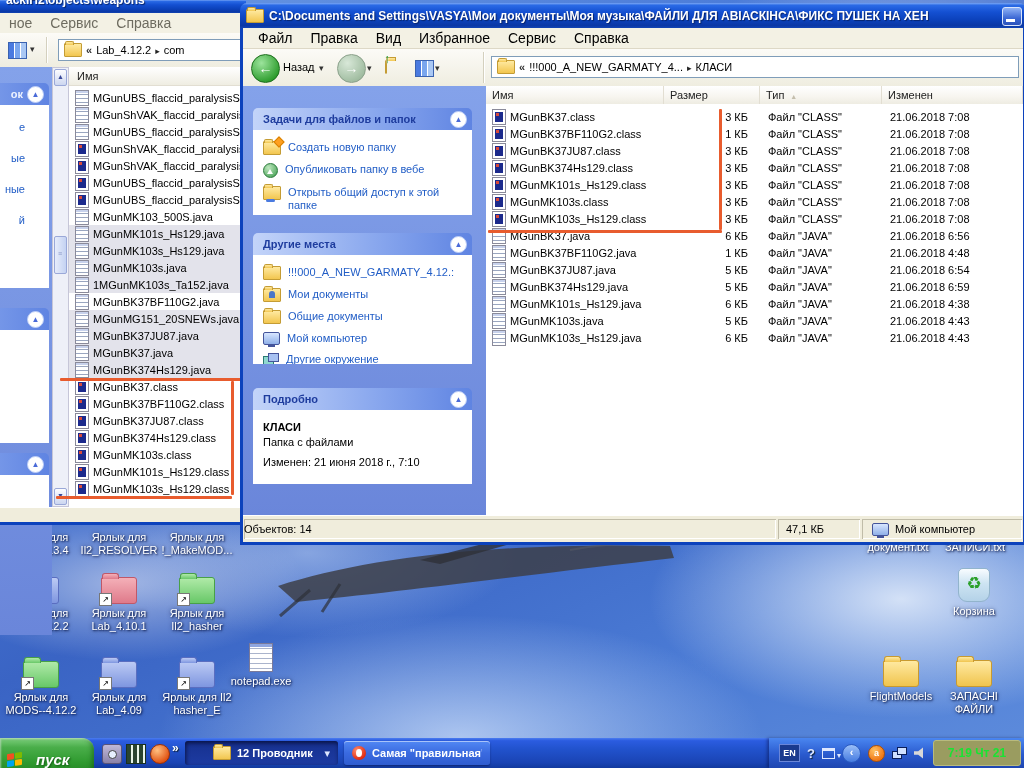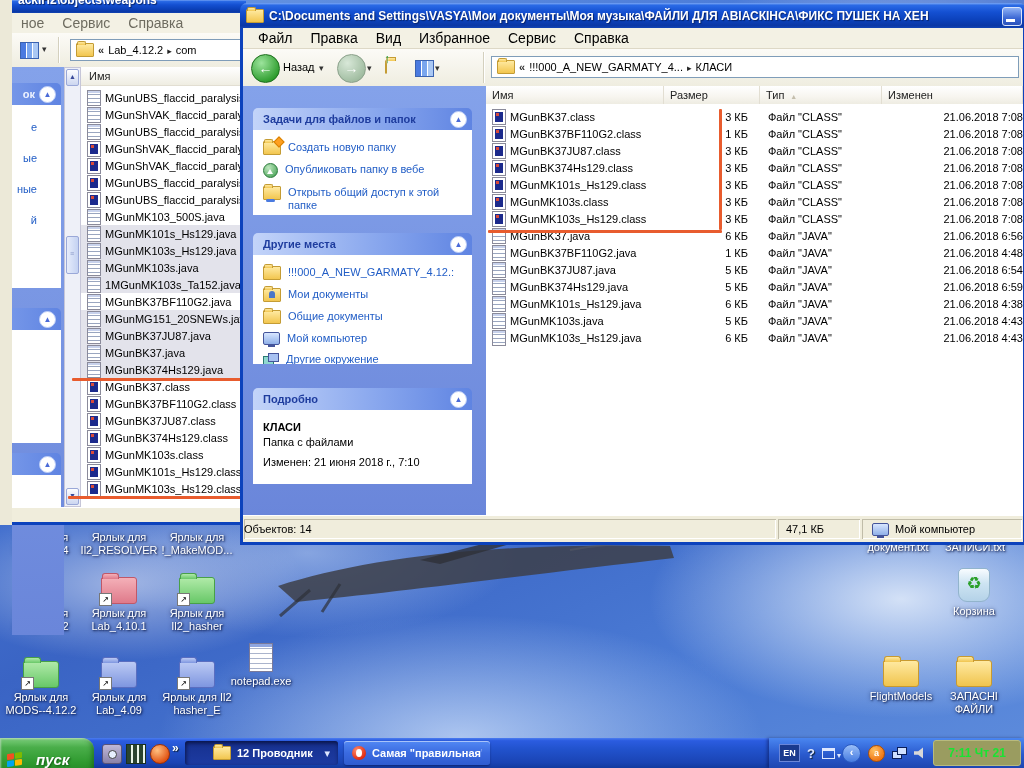--- a/index.html
+++ b/index.html
@@ -71,21 +71,21 @@
   .pbody{position:absolute;left:0;right:0;top:22px;bottom:0;background:#fff;overflow:hidden;padding-top:7px;}
   .plink{display:flex;align-items:flex-start;gap:7px;padding:4px 6px 4px 10px;color:#215dc6;line-height:13px;justify-content:flex-end;}
   .plink .ptext{flex:1;}
   
   .colcell{line-height:18px;padding-left:6px;border-right:1px solid #e2ded2;background:linear-gradient(#ffffff,#f7f5ef 60%,#eeece2);box-sizing:border-box;color:#222;}
   .sort::after{content:"\25B2";font-size:7px;color:#c4beac;margin-left:6px;}
   .frow{height:17px;display:grid;grid-template-columns:178px 96px 122px 1fr;align-items:center;font-size:11px;}
   .frow .c-name{display:flex;align-items:center;white-space:nowrap;overflow:hidden;padding-left:4px;}
   .frow .c-size{text-align:right;padding-right:12px;}
   .frow .c-type{padding-left:8px;}
-  .frow .c-mod{padding-left:8px;text-align:right;}
+  .frow .c-mod{padding-left:8px;}
   .lrow{height:17px;display:flex;align-items:center;padding-left:4px;white-space:nowrap;overflow:hidden;font-size:11px;}
   .lrow.sel{background:#e3e3eb;}
   .ann{position:absolute;background:var(--an,#e85c2e);z-index:5;border-radius:1px;}
   
   .fwin{position:absolute;left:240px;top:3px;width:786px;height:542px;z-index:3;}
   .f-title{position:absolute;left:0;right:0;top:0;height:25px;border-radius:7px 7px 0 0;color:#fff;font-weight:bold;font-size:12px;
     display:flex;align-items:center;gap:5px;padding:0 26px 0 6px;text-shadow:1px 1px 1px #08246a;white-space:nowrap;overflow:hidden;box-sizing:border-box;}
   .f-min{position:absolute;right:4px;top:4px;width:18px;height:17px;border-radius:3px;border:1px solid #d8e4fb;
     background:linear-gradient(#8fb2f6,#3c68d4 60%,#2a52bc);}
   .f-min::after{content:"";position:absolute;left:3px;bottom:3px;width:9px;height:3px;background:#fff;}
@@ -107,21 +107,21 @@
   .tb-sep{width:1px;background:#d4d0be;box-shadow:1px 0 0 #fff;}
   .f-pane{left:0;top:58px;bottom:26px;width:243px;background:linear-gradient(180deg,#84a2ea,#6a86da);}
   .f-colh{left:243px;right:0;top:58px;height:18px;display:flex;background:#fff;}
   .f-list{left:243px;right:0;top:76px;bottom:26px;background:#fff;padding-top:4px;box-sizing:border-box;}
   .f-status{left:0;right:0;bottom:0;height:26px;background:#f0eddc;border-top:1px solid #fff;display:flex;align-items:center;font-size:11px;}
   .sp{height:20px;line-height:20px;box-shadow:inset 1px 1px 0 #c0bca8,inset -1px -1px 0 #fff;margin:0 1px;box-sizing:border-box;}
   .det-name{font-weight:bold;padding:4px 10px 2px;}
   .det-line{padding:1px 10px;}
   
   .lwin{position:absolute;left:0;top:0;width:246px;height:525px;z-index:2;background:#ece9d8;}
-  .lwin>*{position:absolute;margin-left:12px;}
+  .lwin>*{position:absolute;}
   .l-title{left:0;right:0;top:0;height:13px;overflow:hidden;}
   .l-title span{position:absolute;left:6px;top:-7px;font-weight:bold;color:#fff;font-size:12px;text-shadow:1px 1px 1px #08246a;white-space:nowrap;}
   .l-menubar{left:0;right:0;top:13px;height:20px;background:#f3f1e4;border-bottom:1px solid #ddd8c6;display:flex;align-items:center;}
   .l-menubar .mi{color:#6e6c60;}
   .l-toolbar{left:0;right:0;top:33px;height:34px;background:linear-gradient(#fcfbf7,#efede0);border-bottom:1px solid #d6d2c0;}
   .l-toolbar>*{position:absolute;}
   .l-pane{left:0;top:67px;width:52px;height:568px;background:linear-gradient(180deg,#84a2ea,#6a86da);overflow:hidden;}
   .l-pane .panel{left:-170px;width:219px;}
   .l-pane .phead{text-align:right;}
   .l-pane .plink{justify-content:flex-end;text-align:right;padding-right:24px;}
@@ -717,17 +717,17 @@
           </div>
       </div>
     <div class="tray">
       <span class="lang">EN</span>
       <span class="tr-help">?</span>
       <span class="tr-win"></span>
       <span class="tr-chev"></span>
       <span class="tr-avast"></span>
       <span class="tr-net"></span>
       <span class="tr-vol"></span>
-      <span class="clock">7:11 Чт 21</span>
+      <span class="clock">7:19 Чт 21</span>
     </div>
   </div>
 
 </div>
 
 </body></html>

